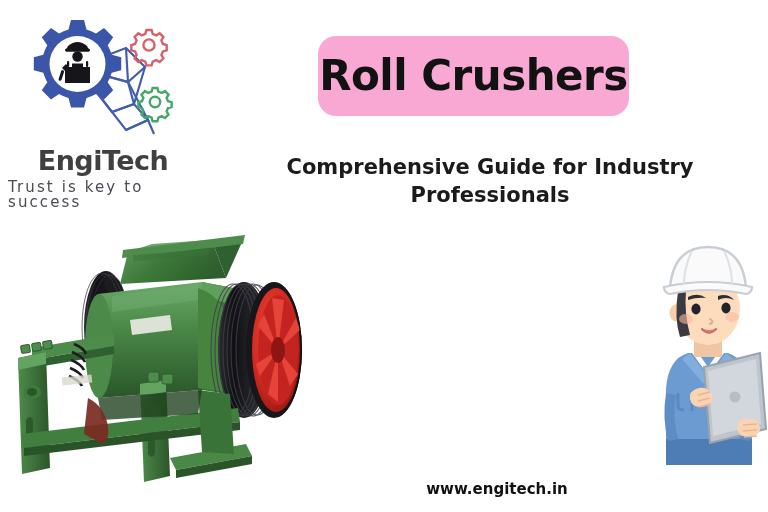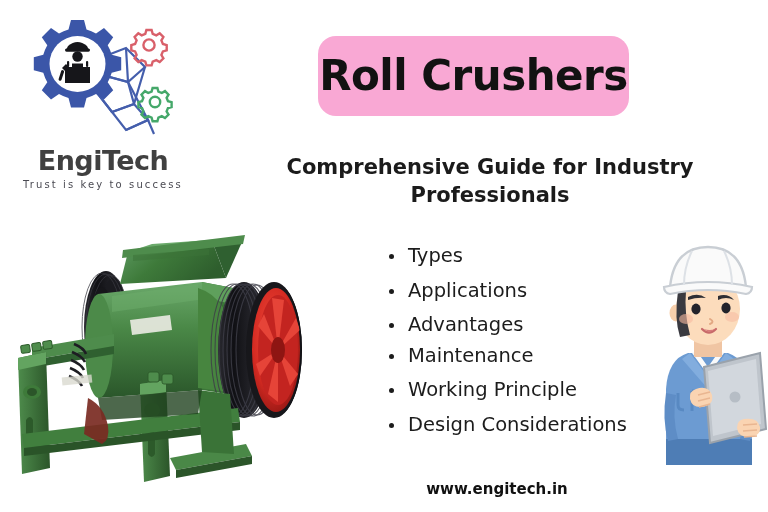--- a/index.html
+++ b/index.html
@@ -44,23 +44,22 @@
     font-size: 27px;
     letter-spacing: -0.5px;
     color: #404040;
     line-height: 1;
   }
   #logo-tagline {
     position: absolute;
     left: 0;
     top: 168px;
     width: 190px;
-    text-align: center;
-    font-family: "DejaVu Sans", sans-serif;
-    font-size: 10px;
+    font-family: "DejaVu Sans", sans-serif;
+    font-size: 15px;
     letter-spacing: 2.1px;
     color: #4a4a52;
     line-height: 1;
   }
 
   
   #title-banner {
     position: absolute;
     left: 318px;
     top: 36px;
@@ -239,28 +238,20 @@
     <div id="logo-name">EngiTech</div>
     <div id="logo-tagline">Trust is key to success</div>
   </div>
 
   <div id="title-banner">
     <span id="title-text">Roll Crushers</span>
   </div>
 
   <div id="subtitle">Comprehensive Guide for Industry Professionals</div>
 
-  <ul id="bullet-list">
-    <li><span>Types</span></li>
-    <li><span>Applications</span></li>
-    <li class="tight"><span>Advantages</span></li>
-    <li><span>Maintenance</span></li>
-    <li><span>Working Principle</span></li>
-    <li><span>Design Considerations</span></li>
-  </ul>
 
   <div id="machine-photo">
     <svg viewBox="0 0 340 275" width="340" height="275" xmlns="http://www.w3.org/2000/svg">
       <defs>
         <linearGradient id="gBody" x1="0" y1="0" x2="1" y2="0.4">
           <stop offset="0%" stop-color="#5C9960"></stop>
           <stop offset="45%" stop-color="#3E7A3A"></stop>
           <stop offset="100%" stop-color="#2E5E2D"></stop>
         </linearGradient>
         <linearGradient id="gDrum" x1="0" y1="0" x2="0" y2="1">

